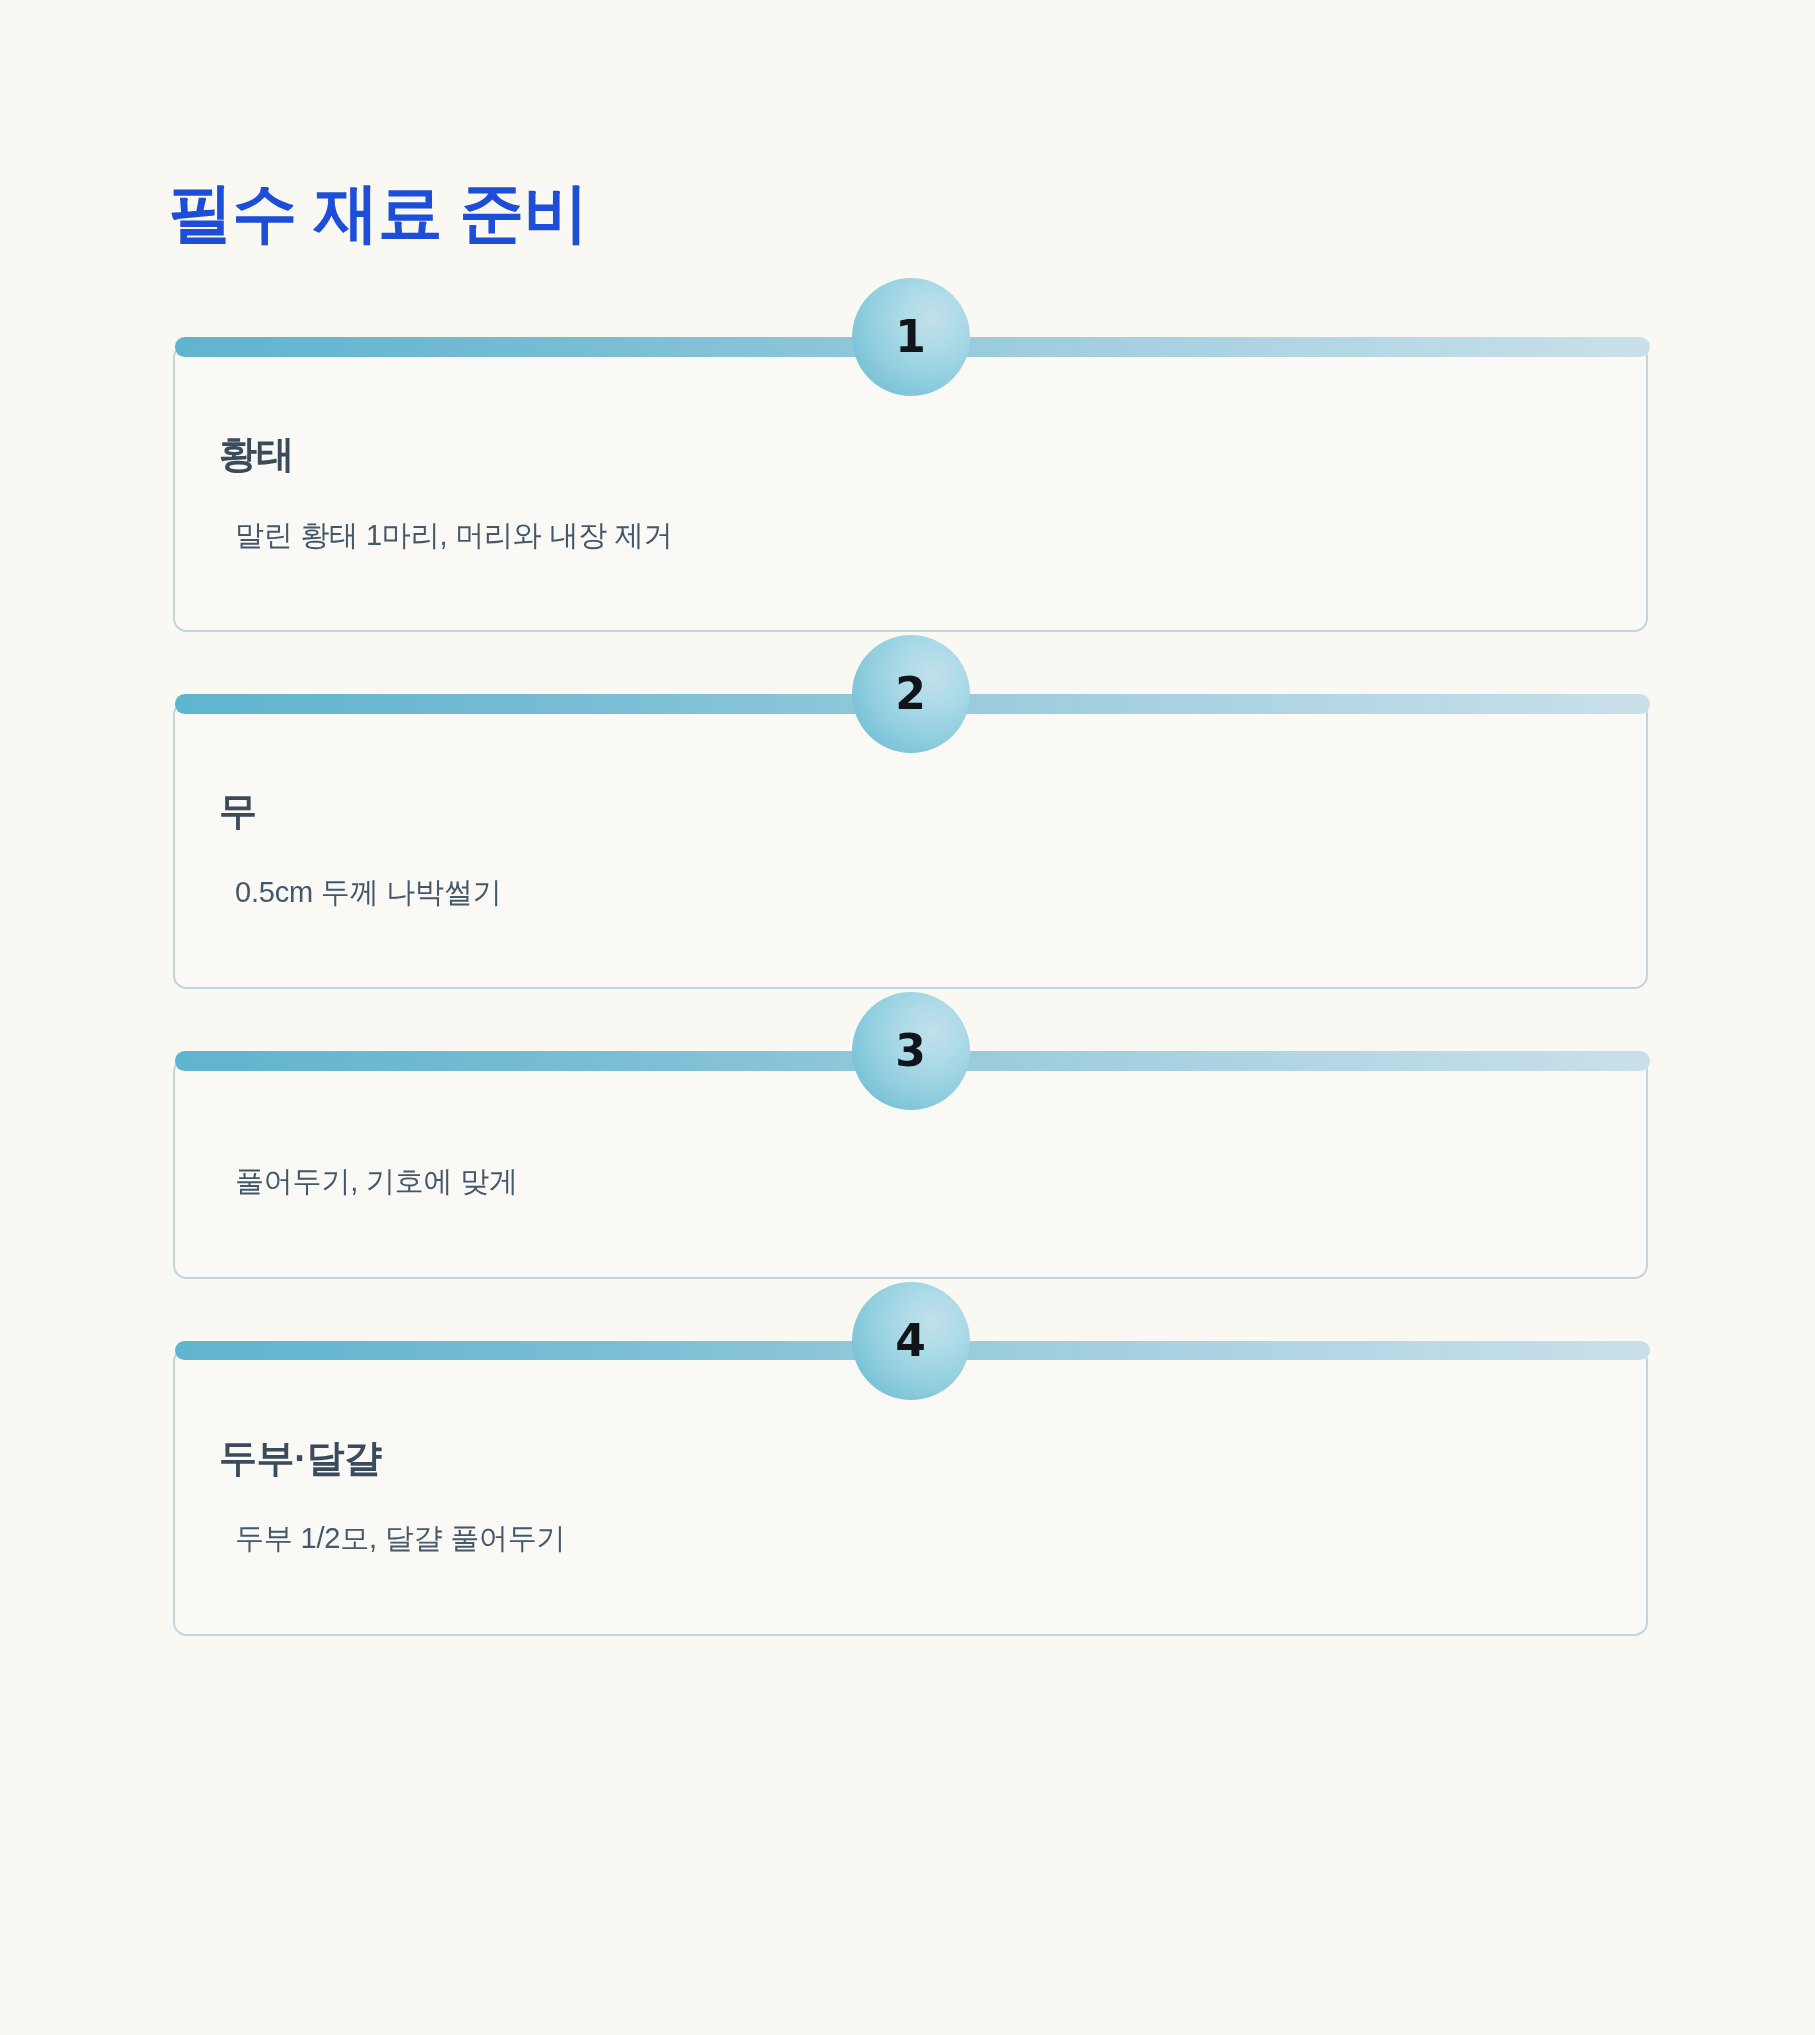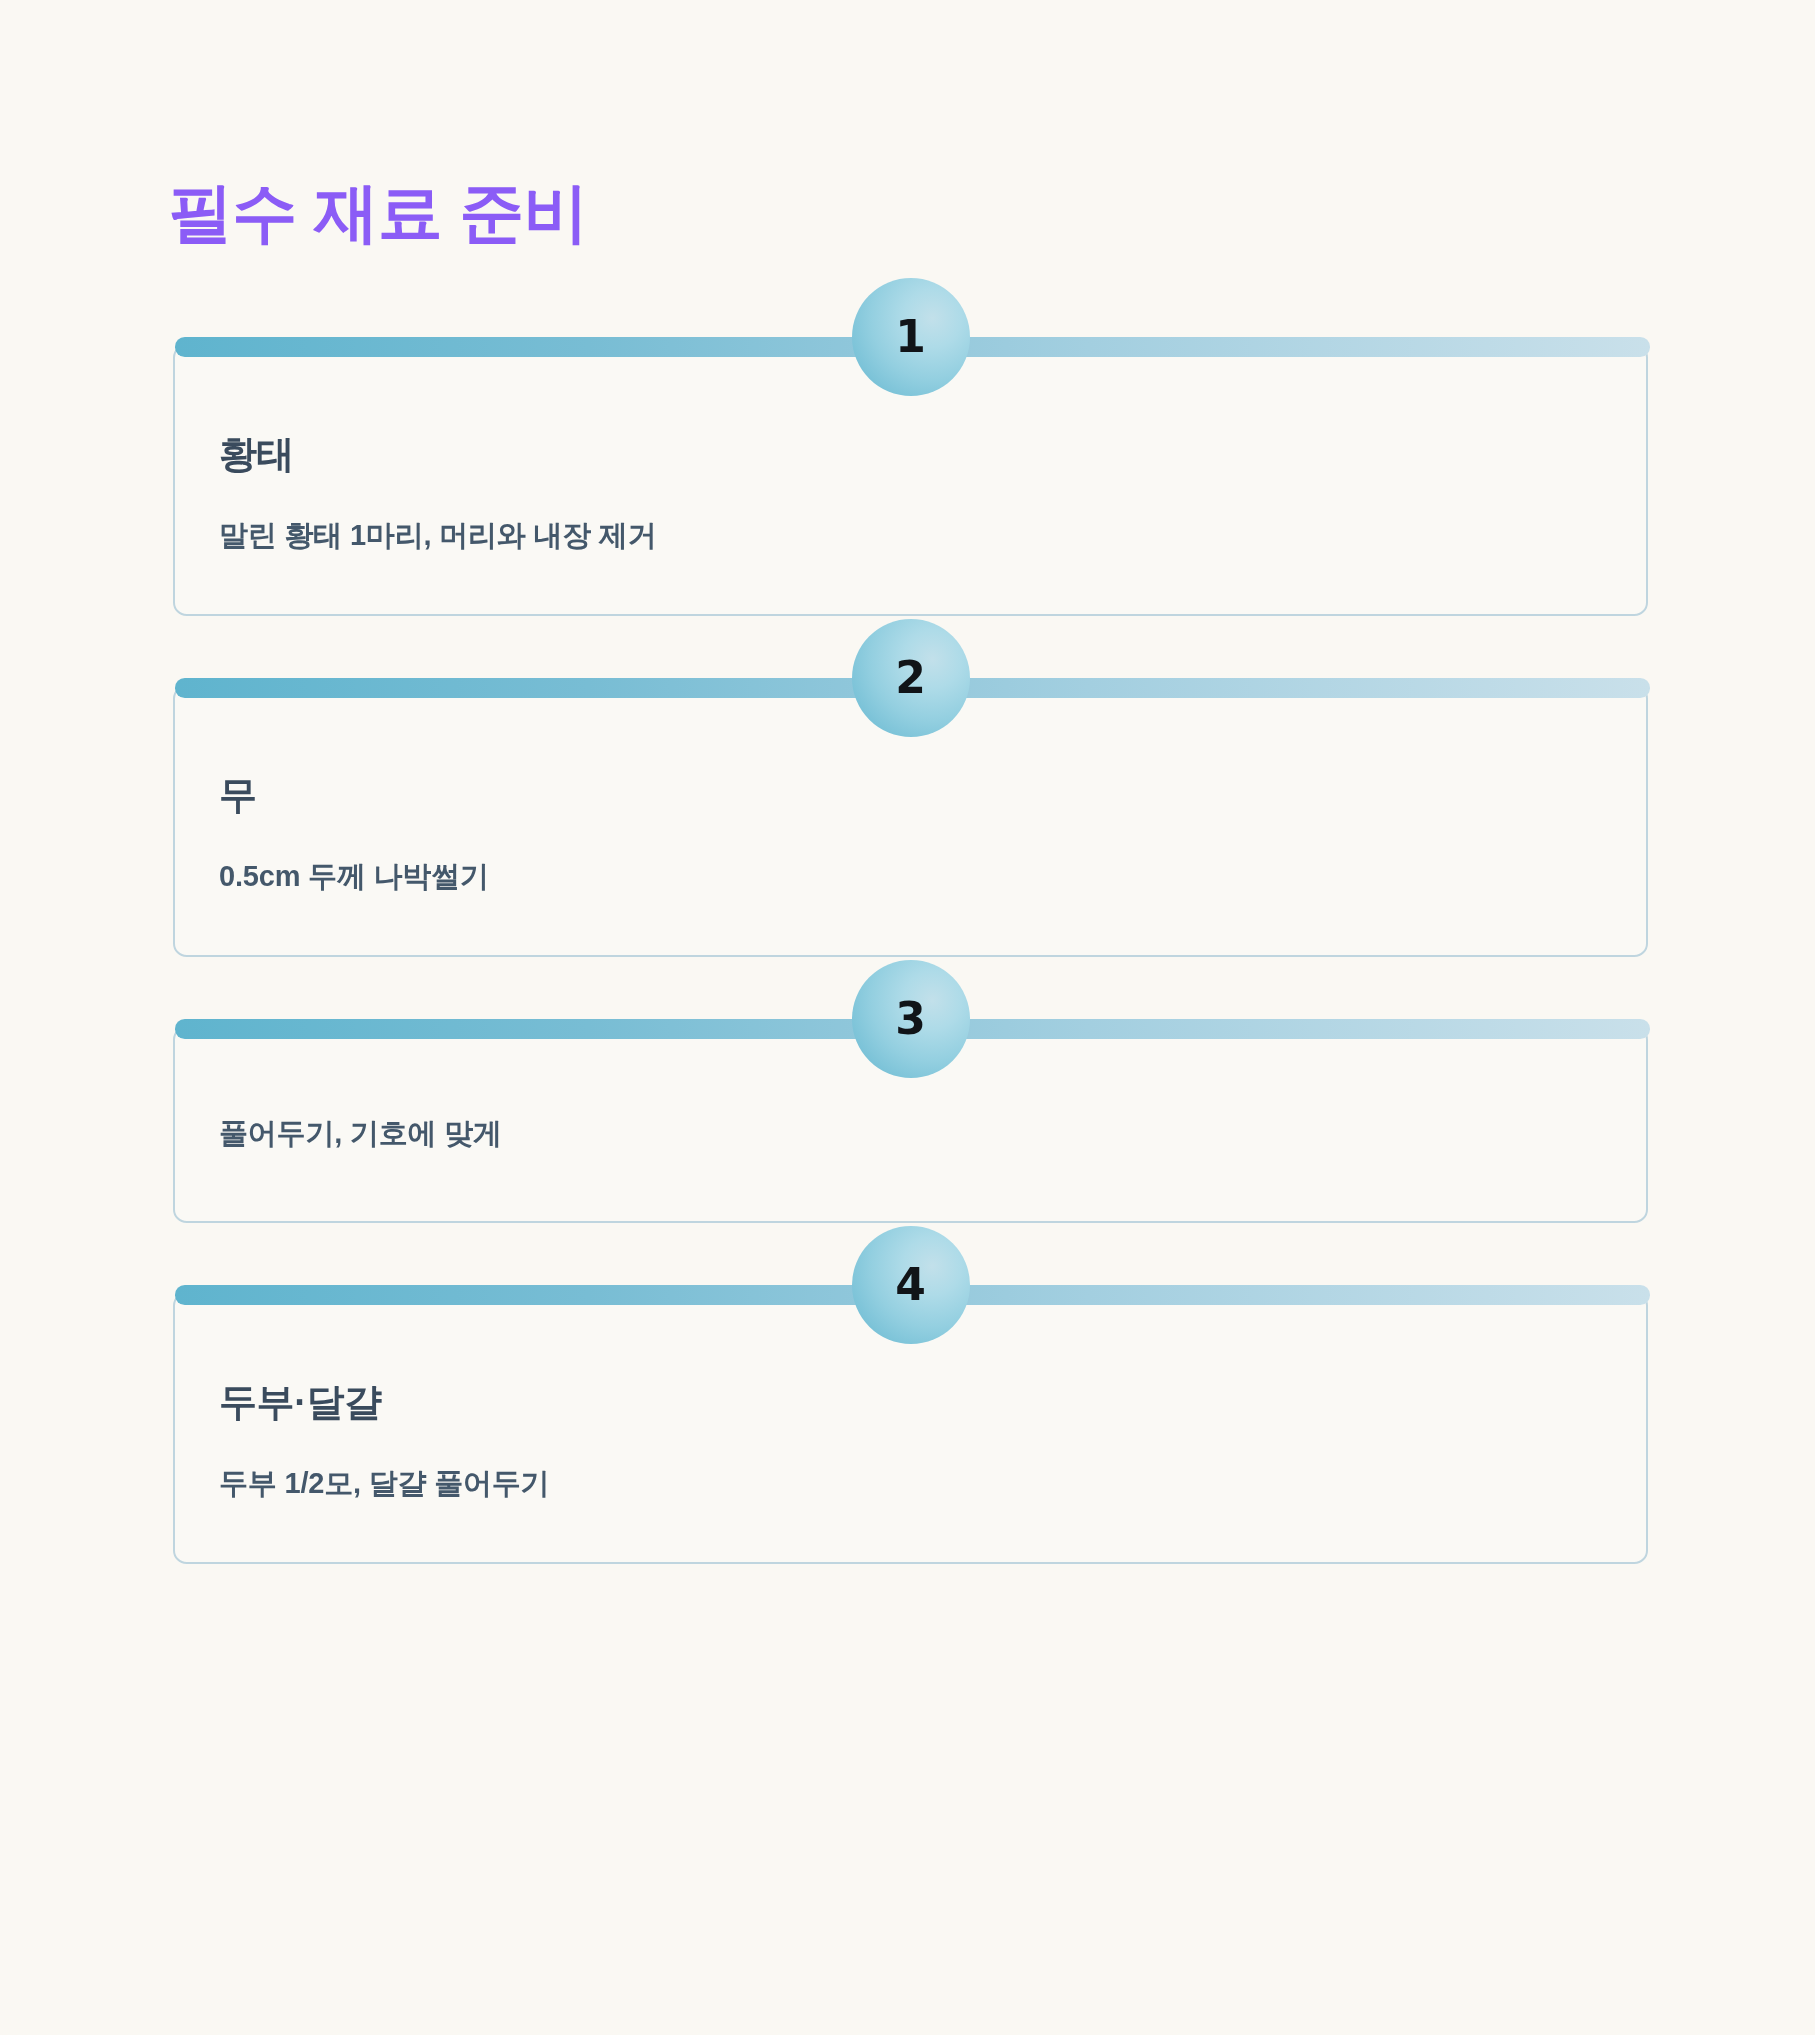--- a/index.html
+++ b/index.html
@@ -21,21 +21,21 @@
     height: 2035px;
     box-sizing: border-box;
   }
 
   .page-title {
     position: absolute;
     left: 168px;
     top: 132px;
     font-size: 65px;
     font-weight: 700;
-    color: #8b5cf6;
+    color: #1d4ed8;
     letter-spacing: -0.8px;
     line-height: 1.15;
     white-space: nowrap;
   }
 
   .steps {
     position: absolute;
     left: 173px;
     top: 344px;
     width: 1475px;
@@ -104,24 +104,24 @@
     font-size: 38px;
     font-weight: 700;
     color: #3a4b5d;
     line-height: 1.25;
     margin: 0 0 36px 0;
     letter-spacing: -0.4px;
   }
 
   .step-detail {
     font-size: 29px;
-    font-weight: 700;
+    font-weight: 400;
     color: #44586b;
     line-height: 1.4;
-    margin: 0;
+    margin: 16px;
     letter-spacing: -0.2px;
   }
 </style>
 </head>
 <body>
 
 <div class="page">
 
   <h1 class="page-title">필수 재료 준비</h1>
 

